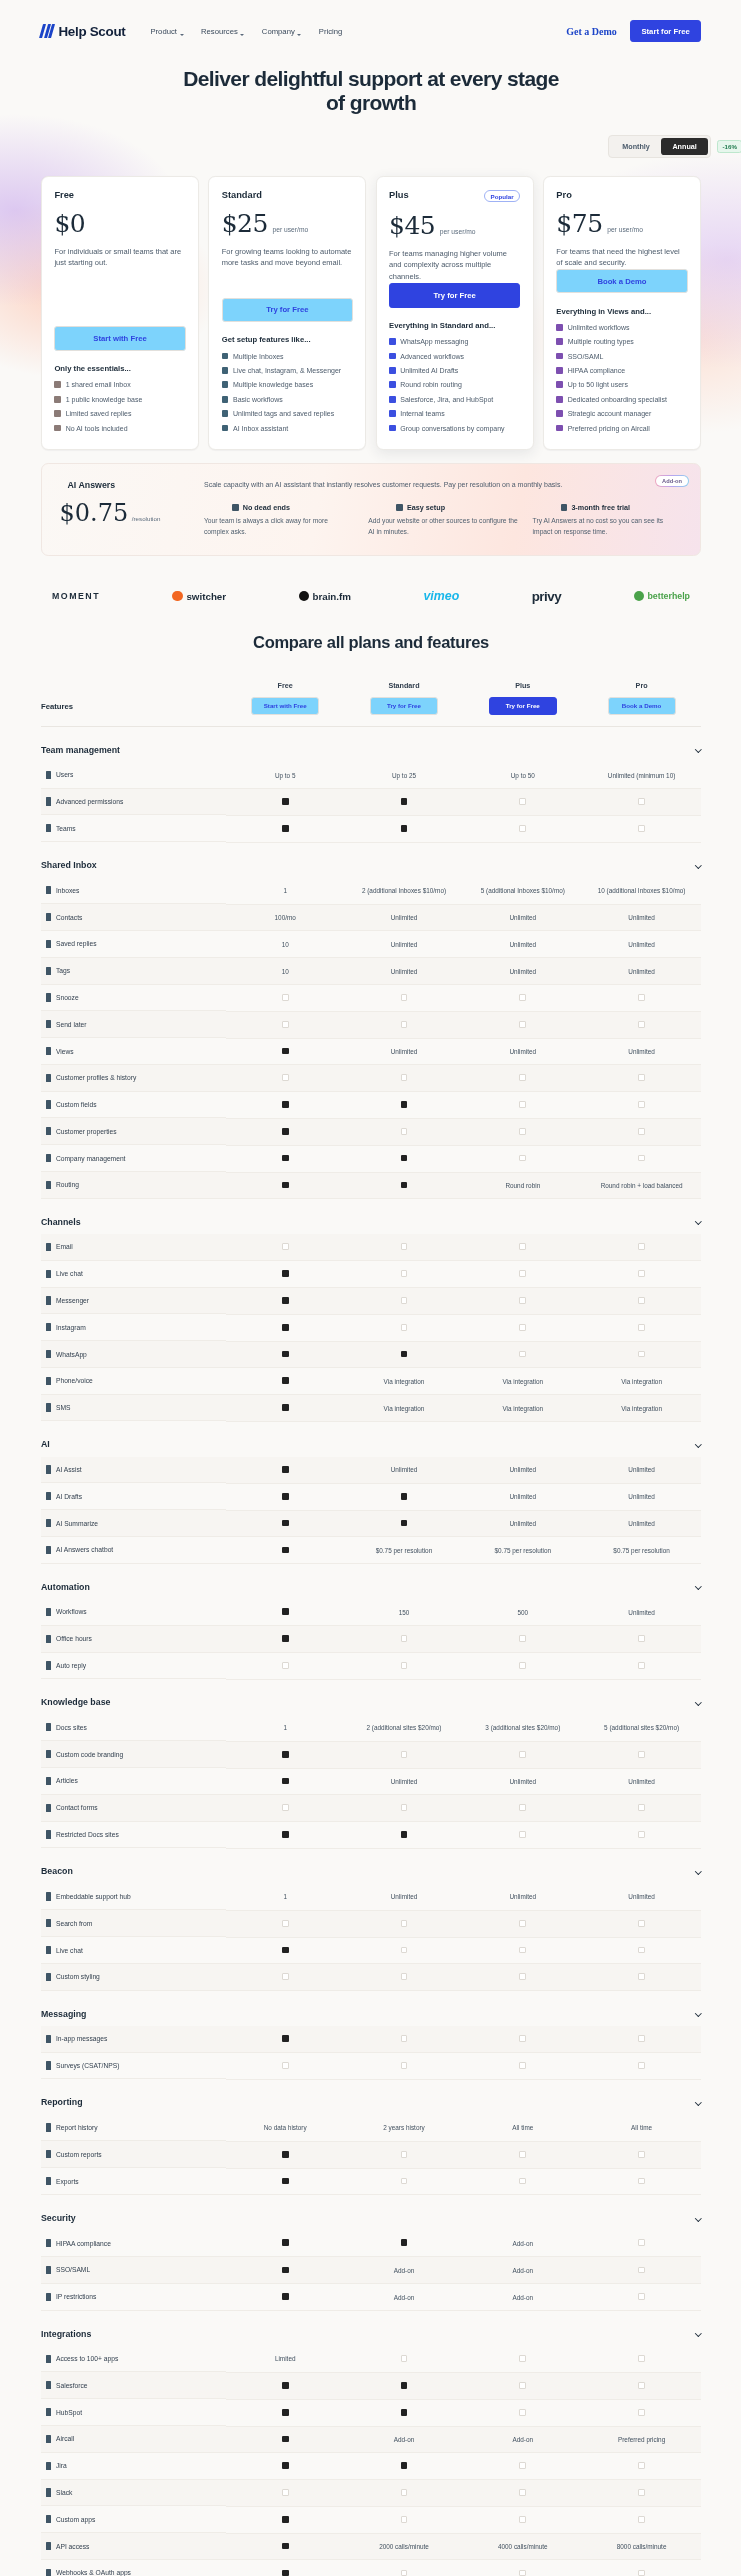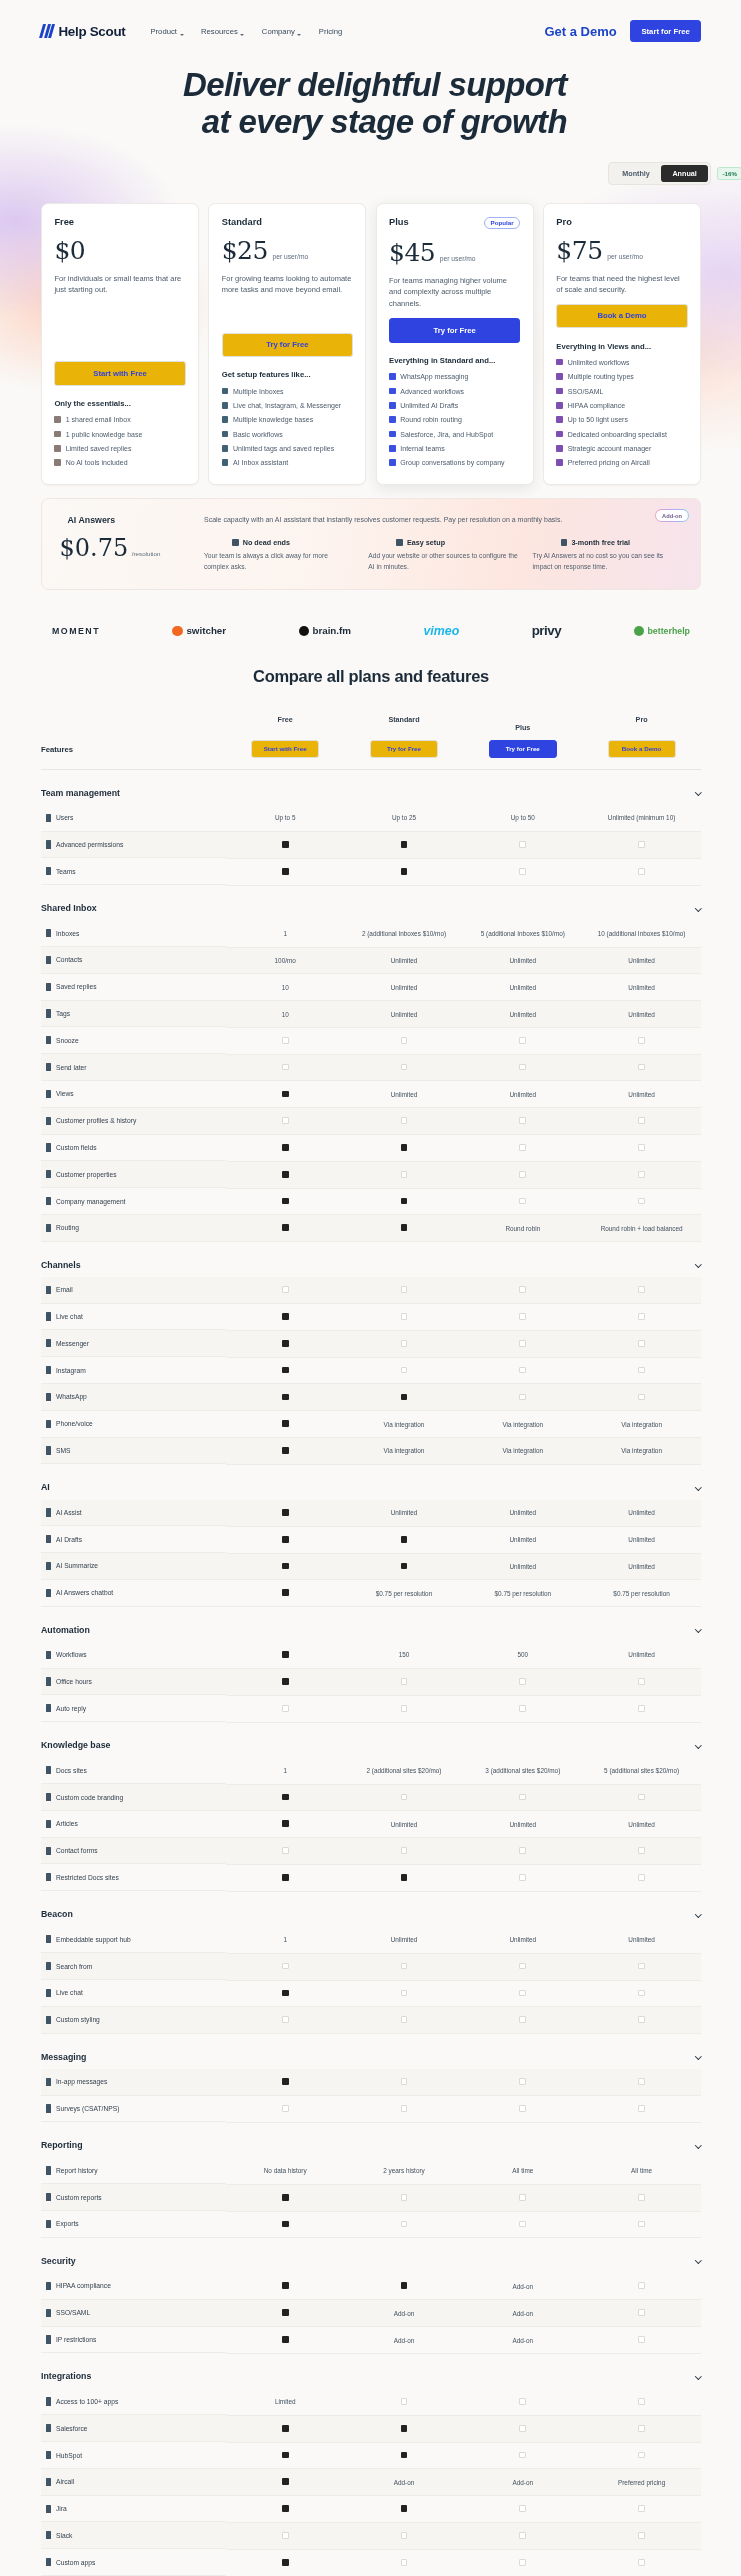--- a/index.html
+++ b/index.html
@@ -16,36 +16,36 @@
   .brand-mark { width:13.4px; height:14.4px; position:relative; }
   .brand-mark span { position:absolute; top:0; width:3.1px; height:14.4px; background:#1b44c8; transform:skewX(-16deg); border-radius:0.5px; }
   .brand-mark span:nth-child(1){ left:0; }
   .brand-mark span:nth-child(2){ left:4.6px; }
   .brand-mark span:nth-child(3){ left:9.3px; }
   .brand-name { font-size:13.4px; font-weight:700; letter-spacing:-0.3px; color:#12213a; }
   .main-nav { display:flex; align-items:center; gap:17.5px; margin-left:25px; }
   .nav-item { display:flex; align-items:flex-end; gap:2.6px; font-size:7.7px; color:#3a4a5c; }
   .caret { width:0;height:0;border-left:2.1px solid transparent;border-right:2.1px solid transparent;border-top:2.6px solid #5b6b7c; }
   .header-right { margin-left:auto; display:flex; align-items:center; gap:13.4px; }
-  .link-demo { font-size:13px; font-weight:700; color:#1b44c8; }
+  .link-demo { font-size:10px; font-weight:700; color:#1b44c8;font-family:Liberation Serif, serif; }
   .btn { display:inline-flex; align-items:center; justify-content:center; font-weight:700; border-radius:3.1px; cursor:pointer; }
   .btn-primary { background:#2f43e0; color:#fff; font-size:7.7px; padding:5.7px 10.3px; border:0.5px solid #2f43e0; }
-  .btn-outline { background:#eab308; color:#2f43e0; border:0.5px solid #e2e0dc; font-size:7.7px; padding:5.7px 10.3px;margin-top:8px; }
+  .btn-outline { background:#7dd3fc; color:#2f43e0; border:0.5px solid #e2e0dc; font-size:7.7px; padding:5.7px 10.3px; }
 
   
   .hero { position:relative; padding:5.2px 0 0; overflow:hidden; }
   .hero-glow { position:absolute; inset:0; pointer-events:none;
     background:
       radial-gradient(268px 155px at 2% 30%, rgba(196,160,235,.55), transparent 62%),
       radial-gradient(237px 144px at 10% 46%, rgba(255,178,150,.55), transparent 62%),
       radial-gradient(309px 175px at 98% 40%, rgba(206,170,240,.45), transparent 62%),
       radial-gradient(268px 155px at 92% 56%, rgba(255,190,165,.4), transparent 62%);
   }
   .hero-inner { position:relative; z-index:2; }
-  .hero-title { text-align:right; font-size:33px; line-height:1.12; font-weight:800; letter-spacing:-0.6px; max-width:392px; margin:0 auto;font-style:italic; }
+  .hero-title { text-align:center; font-size:21px; line-height:1.12; font-weight:800; letter-spacing:-0.6px; max-width:392px; margin:0 auto; }
   .toggle-row { display:flex; justify-content:flex-end; align-items:center; gap:6.2px; margin-top:20.6px; }
   .toggle { display:flex; background:#f3f1ee; border:0.5px solid #e7e4df; border-radius:4.1px; padding:2.1px; }
   .toggle button { border:0; background:transparent; font-family:inherit; font-size:7.2px; font-weight:700; color:#4b5b6b; padding:4.1px 11.3px; border-radius:3.1px; cursor:pointer; }
   .toggle button.active { background:#2b2b2b; color:#fff; }
   .save-pill { font-size:6.2px; font-weight:700; color:#1f7a4d; background:#e6f6ec; border:0.5px solid #bde7cd; border-radius:2.6px; padding:2.1px 4.1px; }
 
   
   .cards { display:grid; grid-template-columns:repeat(4,1fr); gap:9.3px; padding:17.5px 41px 0; position:relative; z-index:2; }
   .card { background:#fff; border:0.5px solid #eceae6; border-radius:7.2px; padding:13.4px 12.4px 15.5px; min-height:208px; display:flex; flex-direction:column; box-shadow:0 0.5px 1px rgba(20,30,45,.04); }
   .card.popular { box-shadow:0 3.1px 12.4px rgba(30,40,70,.09); }

